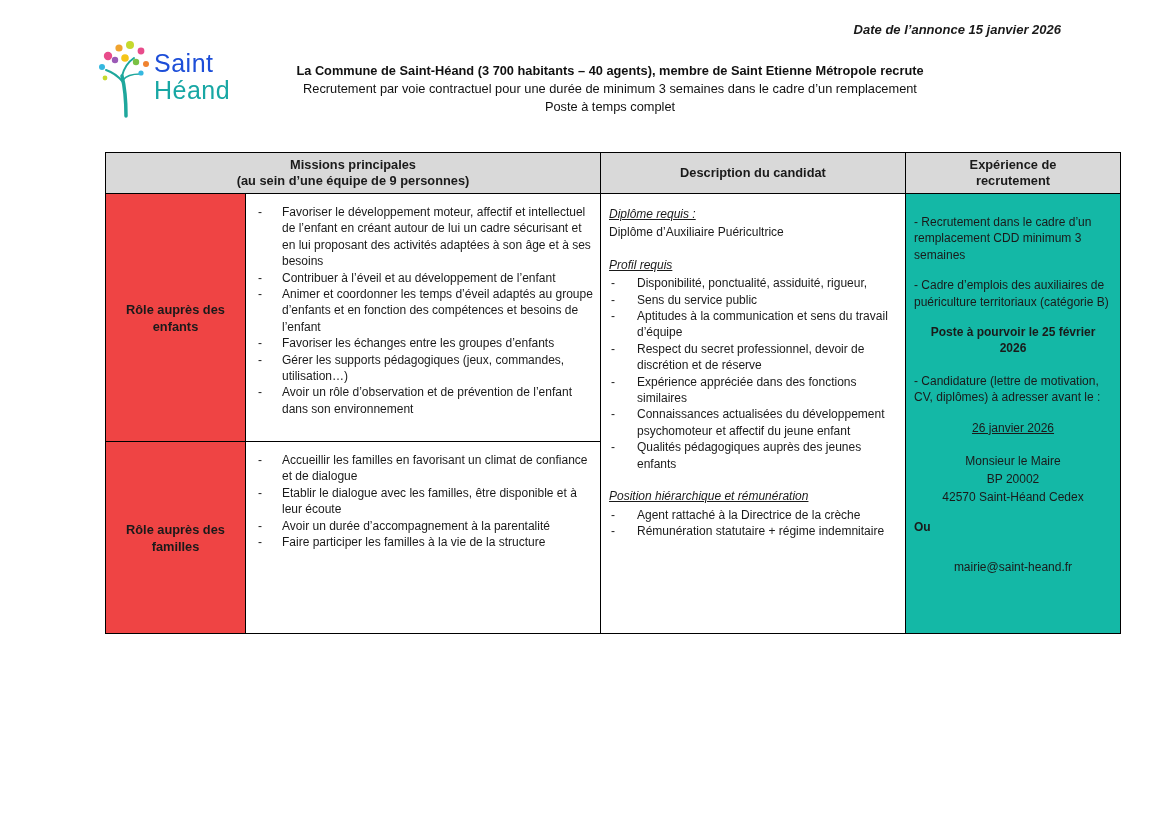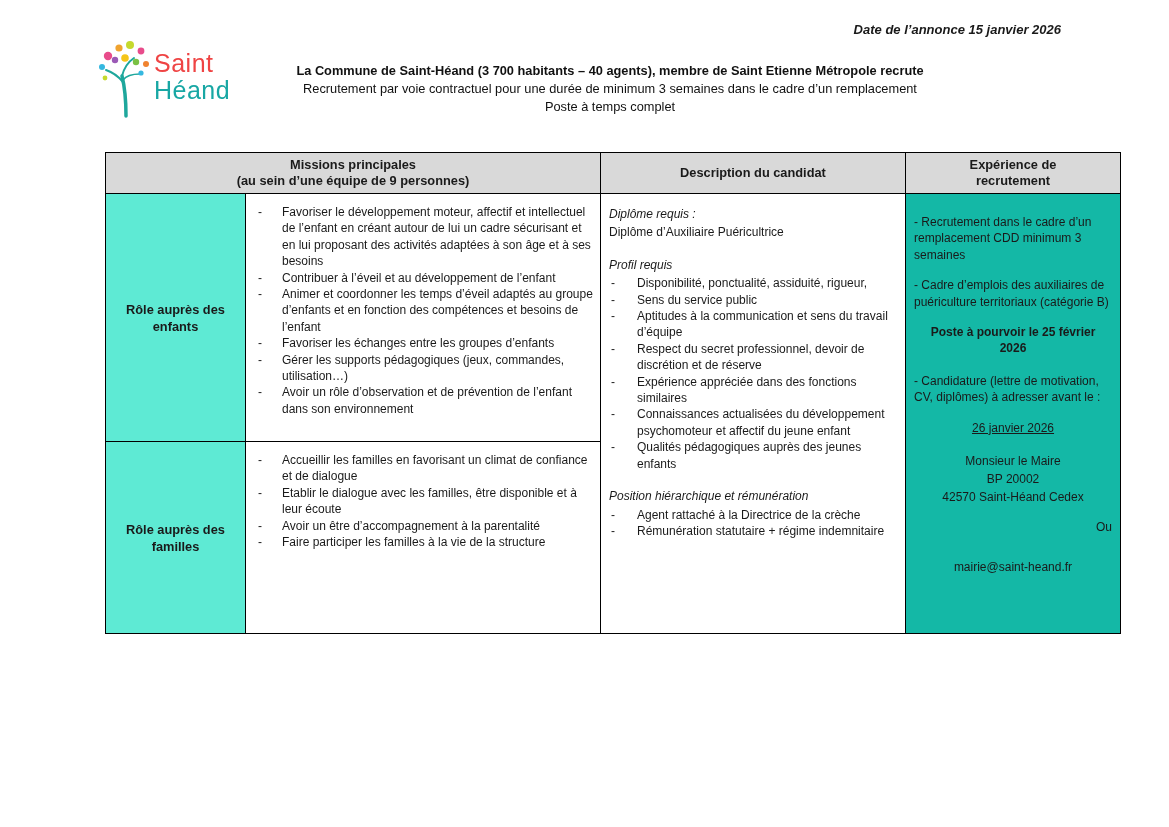--- a/index.html
+++ b/index.html
@@ -5,51 +5,51 @@
   * { margin:0; padding:0; box-sizing:border-box; }
   html,body { background:#ffffff; }
   body { font-family:"Liberation Sans", sans-serif; color:#1a1a1a; }
   .page { position:relative; width:1169px; height:827px; background:#fff; overflow:hidden; }
 
   .date { position:absolute; top:22px; right:108px; font-style:italic; font-weight:bold; font-size:13px; }
 
   .logo { position:absolute; top:36px; left:92px; display:flex; align-items:flex-start; }
   .logo svg { display:block; }
   .logo-text { margin-left:-10px; margin-top:14px; font-size:25px; line-height:27px; color:#1ea79c; letter-spacing:.5px; }
-  .logo-text .l1 { color:#ef4444; display:block; }
+  .logo-text .l1 { color:#1d4ed8; display:block; }
   .logo-text .l2 { color:#18a7a4; display:block; }
 
   .header-block { position:absolute; top:62px; left:225px; width:770px; text-align:center; font-size:12.8px; line-height:18px; color:#111; }
   .header-block .b { font-weight:bold; }
 
   table.doc { position:absolute; top:152px; left:105px; border-collapse:collapse; table-layout:fixed; width:1015px; }
   table.doc col.c1 { width:140px; } table.doc col.c2 { width:355px; }
   table.doc col.c3 { width:305px; } table.doc col.c4 { width:215px; }
   table.doc th, table.doc td { border:1px solid #000; }
   th.h { background:#d9d9d9; font-size:12.8px; font-weight:bold; text-align:center; vertical-align:middle; padding:4px 2px; height:40px; line-height:16px; }
-  td.role { background:#5eead4; font-weight:bold; text-align:center; vertical-align:middle; font-size:12.8px; line-height:17px; padding:4px;margin-left:6px; }
+  td.role { background:#ef4444; font-weight:bold; text-align:center; vertical-align:middle; font-size:12.8px; line-height:17px; padding:4px;margin-left:6px; }
   td.cell { vertical-align:top; padding:10px 6px 8px 0; font-size:12px; line-height:16.4px; background:#fff; }
   td.cell3 { vertical-align:top; padding:12px 8px 10px 8px; font-size:12px; line-height:16.4px; background:#fff; }
   td.cell4 { vertical-align:top; padding:10px 8px; font-size:12px; line-height:16.4px; background:#14b8a6; }
 
   .li { display:flex; }
   .li .dash { flex:0 0 36px; padding-left:12px; }
   .li .txt { flex:1 1 auto; }
   .li2 .dash { flex:0 0 28px; padding-left:2px; }
 
-  .sec-title { font-style:italic; margin-bottom:2px; }
+  .sec-title { font-style:italic; text-decoration:underline; margin-bottom:2px; }
   .sp-16 { height:16px; }
   .sp-10 { height:10px; }
 
   .m4 { margin-bottom:14px; }
   .poste { font-weight:bold; text-align:center; margin:6px 4px 16px 4px; }
   .center { text-align:center;margin-top:24px; }
   .deadline { text-align:center; text-decoration:underline; margin:14px 0 16px 0; }
   .addr { text-align:center; line-height:18px; }
-  .ou { text-align:right; margin:13px 0; }
+  .ou { text-align:left; margin:13px 0;font-weight:bold; }
 
   .footer { position:absolute; top:650px; left:0; width:1169px; text-align:center; font-size:13.5px; }
   .footer .lbl { font-weight:bold; font-style:italic; text-decoration:underline; }
   .footer .val { font-weight:normal; }
 </style>
 </head>
 <body>
 
 <div class="page">
 
@@ -198,21 +198,21 @@
         <div class="li">
               <span class="dash">-</span>
               <span class="txt">Accueillir les familles en favorisant un climat de confiance et de dialogue</span>
             </div>
         <div class="li">
               <span class="dash">-</span>
               <span class="txt">Etablir le dialogue avec les familles, être disponible et à leur écoute</span>
             </div>
         <div class="li">
               <span class="dash">-</span>
-              <span class="txt">Avoir un être d’accompagnement à la parentalité</span>
+              <span class="txt">Avoir un durée d’accompagnement à la parentalité</span>
             </div>
         <div class="li">
               <span class="dash">-</span>
               <span class="txt">Faire participer les familles à la vie de la structure</span>
             </div>
       </td>
     </tr>
   </tbody>
     </table>
 

